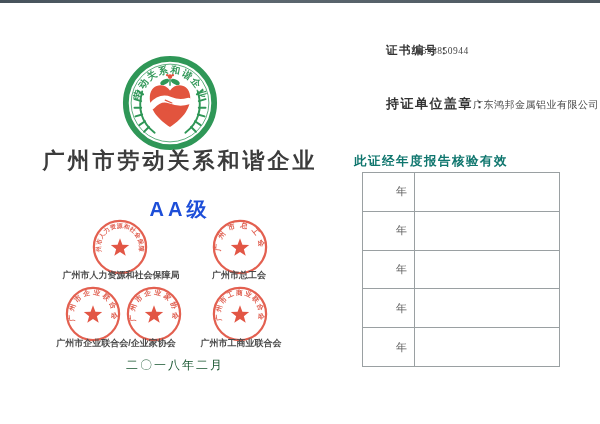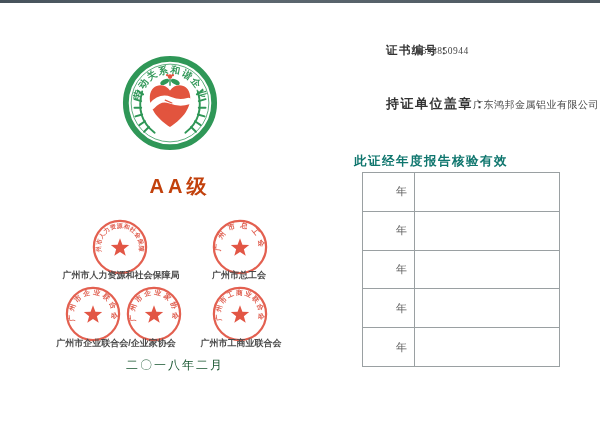--- a/index.html
+++ b/index.html
@@ -6,21 +6,21 @@
   .page{
     position:relative;width:600px;height:424px;background:#ffffff;overflow:hidden;
     font-family:"Liberation Sans","DejaVu Sans",sans-serif;color:#3f3f3f;
   }
   .scan-edge-top{position:absolute;left:0;top:0;width:600px;height:3px;
     background:linear-gradient(90deg,#46525b,#5d6870 40%,#4c575f);}
   
   .emblem{position:absolute;left:122px;top:55px;width:96px;height:96px;}
   .title-block{position:absolute;left:10px;top:146px;width:340px;text-align:center;}
   .title-line1{font-size:22px;font-weight:bold;letter-spacing:3px;color:#3c3c3c;}
-  .title-line2{font-size:20px;font-weight:bold;letter-spacing:4px;color:#c2410c;margin-top:27px;}
+  .title-line2{font-size:20px;font-weight:bold;letter-spacing:4px;color:#1d4ed8;margin-top:20px;}
   .seal{position:absolute;width:58px;height:58px;opacity:.93;}
   .seal-a{left:91px;top:218px;}
   .seal-b{left:211px;top:218px;}
   .seal-c{left:64px;top:285px;}
   .seal-d{left:125px;top:285px;}
   .seal-e{left:211px;top:285px;}
   .seal-label{position:absolute;font-size:9px;font-weight:bold;color:#4a4a4a;
     text-align:center;letter-spacing:0px;white-space:nowrap;}
   .label-a{left:30px;top:269px;width:182px;}
   .label-b{left:196px;top:269px;width:86px;}
@@ -90,20 +90,21 @@
     </g>
 
     <g>
       <path d="M50,37 C44,28 30,30 29,43 C28,57 39,68 50,75 C61,68 72,57 71,43 C70,30 56,28 50,37 Z" fill="#e2543e"></path>
       <path d="M31,53 Q40,43 50,47 Q60,51 69,48" stroke="#ffffff" stroke-width="7" fill="none" stroke-linecap="round"></path>
       <path d="M45,47 l7,3 M43,51 l8,3 M41,55 l8,3" stroke="#e2543e" stroke-width="1.2" fill="none" stroke-linecap="round"></path>
     </g>
   </svg>
 
   <div class="title-block">
+    <div class="title-line1">广州市劳动关系和谐企业</div>
     <div class="title-line2">AA级</div>
   </div>
 
   <svg class="seal seal-a" viewBox="0 0 60 60">
     <circle cx="30" cy="30" r="27" fill="none" stroke="#e15443" stroke-width="2.3"></circle>
     <polygon points="30,21 32.5,27.6 39.5,27.9 34,32.3 35.9,39.1 30,35.2 24.1,39.1 26,32.3 20.5,27.9 27.5,27.6" fill="#e04a38"></polygon>
     <defs>
         <path id="arcA" d="M 11.2,36.8 A 20,20 0 1 1 48.8,36.8" fill="none"></path>
       </defs>
     <text font-size="6.2" font-weight="bold" fill="#dd5040" letter-spacing="0.4">

